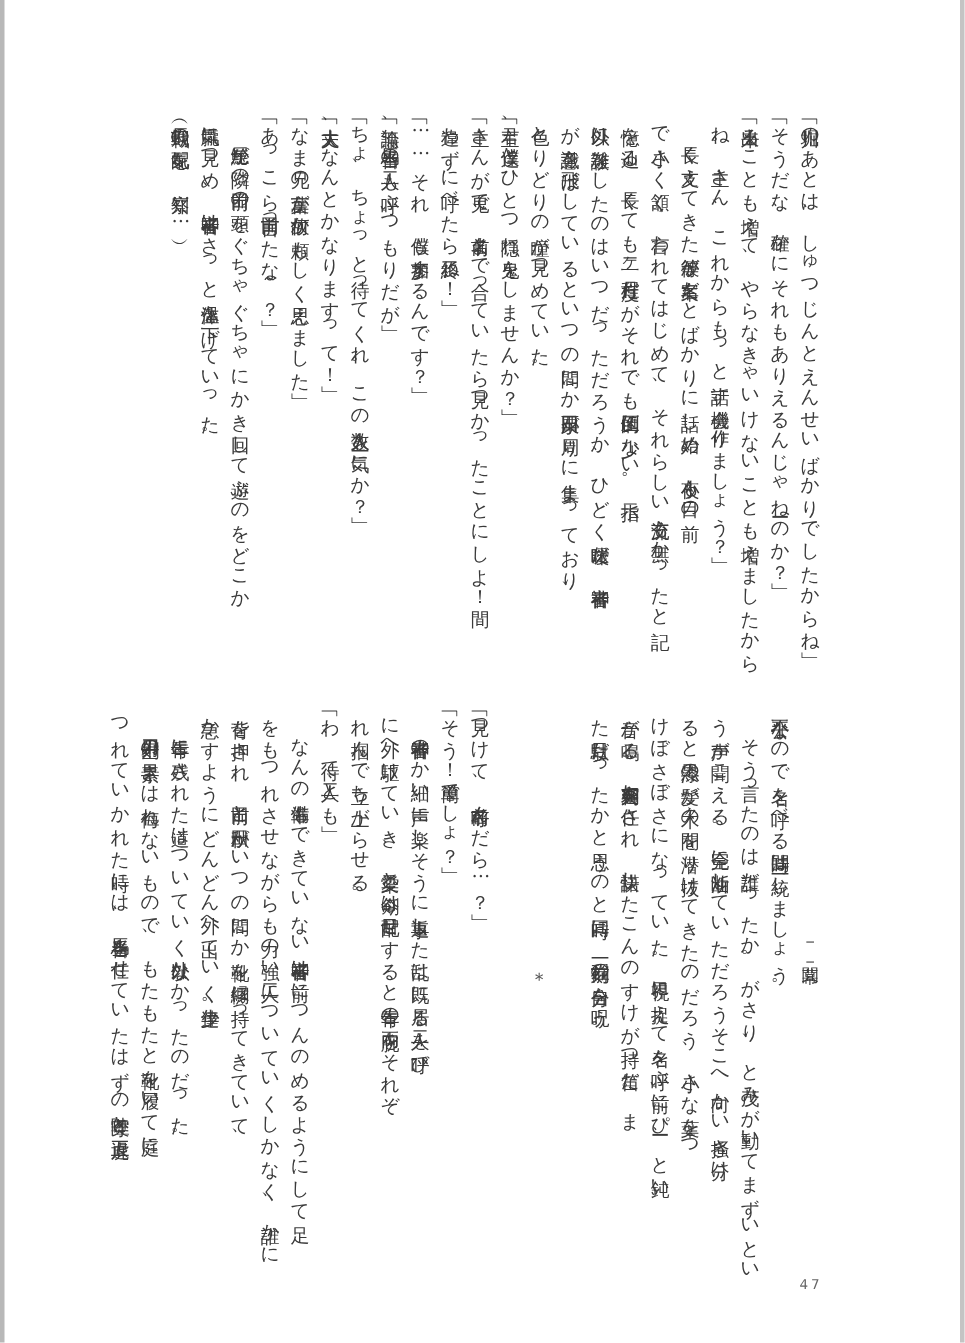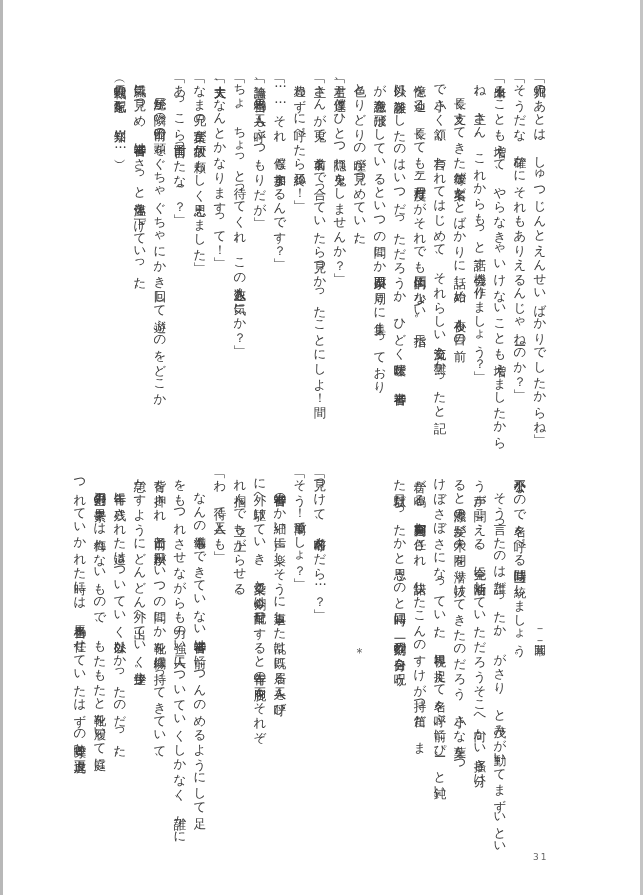--- a/index.html
+++ b/index.html
@@ -87,14 +87,14 @@
     <div class="col" style="left:207px; top:470px;">「わ、待て二人とも」</div>
     <div class="col" style="left:187px; top:470px;">　なんの準備もできていない審神者は前につんのめるようにして足</div>
     <div class="col" style="left:167px; top:470px;">をもつれさせながらも力の強い二人についていくしかなく、誰かに</div>
     <div class="col" style="left:147px; top:470px;">背を押され、前田と秋田がいつの間にか靴を縁側に持ってきていて、</div>
     <div class="col" style="left:127px; top:470px;">急かすようにどんどん外へ出ていく少年達。</div>
     <div class="col" style="left:107px; top:470px;">　青年に残された道はついていく以外なかったのだった。</div>
     <div class="col" style="left:87px;  top:470px;">　刀剣男士の素早さは侮れないもので、もたもたと靴を履いて庭に</div>
     <div class="col" style="left:67px;  top:470px;">つれていかれた時には、馬当番を任せていたはずの陸奥守と五虎退</div>
   </div>
 
-  <div class="page-number" style="left:530px; top:852px;">31</div>
+  <div class="page-number" style="left:530px; top:852px;">47</div>
 </div>
 
 </body></html>

